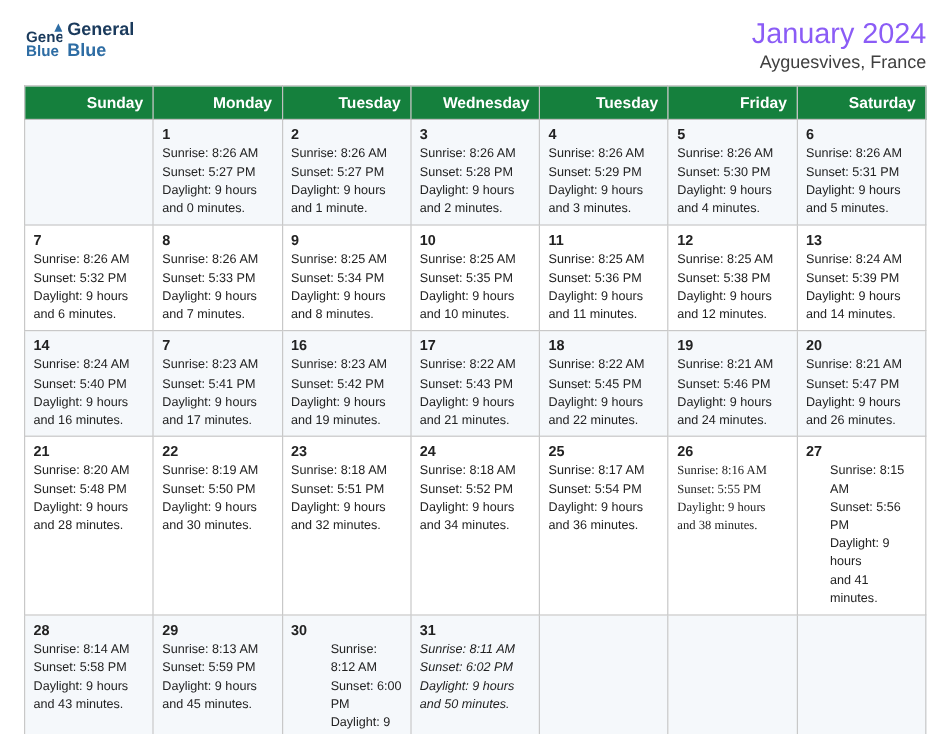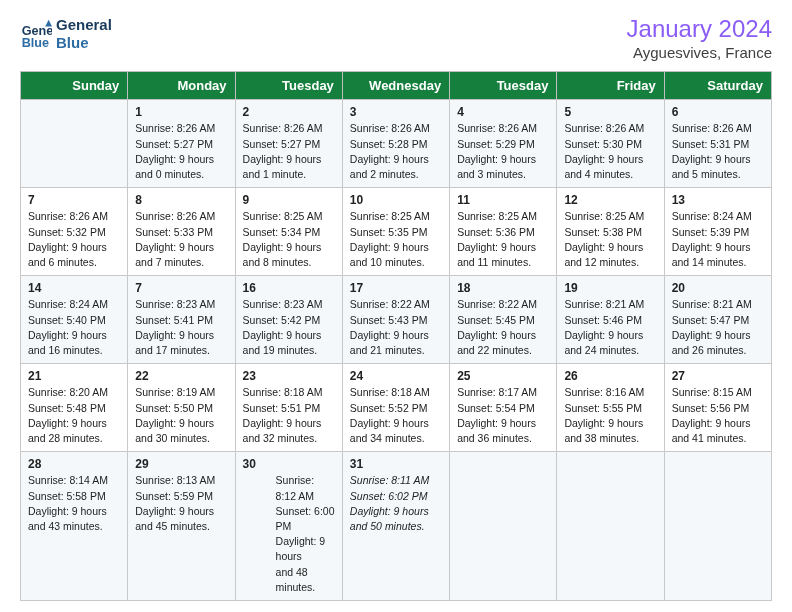--- a/index.html
+++ b/index.html
@@ -304,28 +304,28 @@
           </td>
           <td>
             <span class="day-number">25</span>
             <div class="day-info" style="white-space: pre-line;">Sunrise: 8:17 AM
 Sunset: 5:54 PM
 Daylight: 9 hours
 and 36 minutes.</div>
           </td>
           <td>
             <span class="day-number">26</span>
-            <div class="day-info" style="white-space: pre-line;">Sunrise: 8:16 AM
+            <div class="day-info" style="white-space: pre-line; font-family: Liberation Serif, serif;">Sunrise: 8:16 AM
 Sunset: 5:55 PM
 Daylight: 9 hours
 and 38 minutes.</div>
           </td>
           <td>
             <span class="day-number">27</span>
-            <div class="day-info" style="white-space: pre-line;">Sunrise: 8:15 AM
+            <div class="day-info" style="white-space: pre-line; margin-left: 20px;">Sunrise: 8:15 AM
 Sunset: 5:56 PM
 Daylight: 9 hours
 and 41 minutes.</div>
           </td>
         </tr>
         <tr>
           <td>
             <span class="day-number">28</span>
             <div class="day-info" style="white-space: pre-line;">Sunrise: 8:14 AM
 Sunset: 5:58 PM

